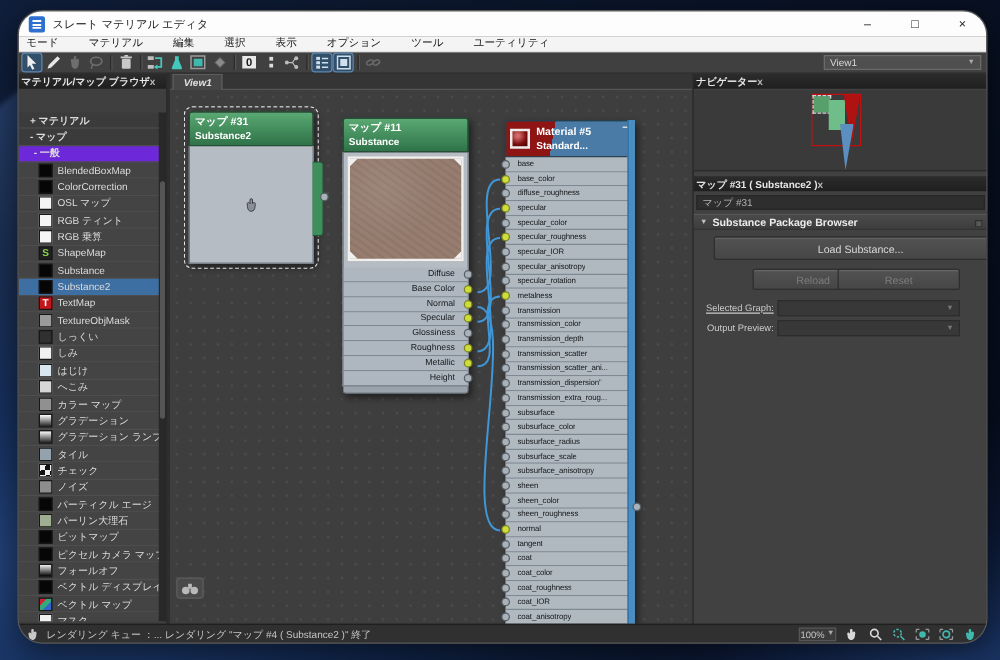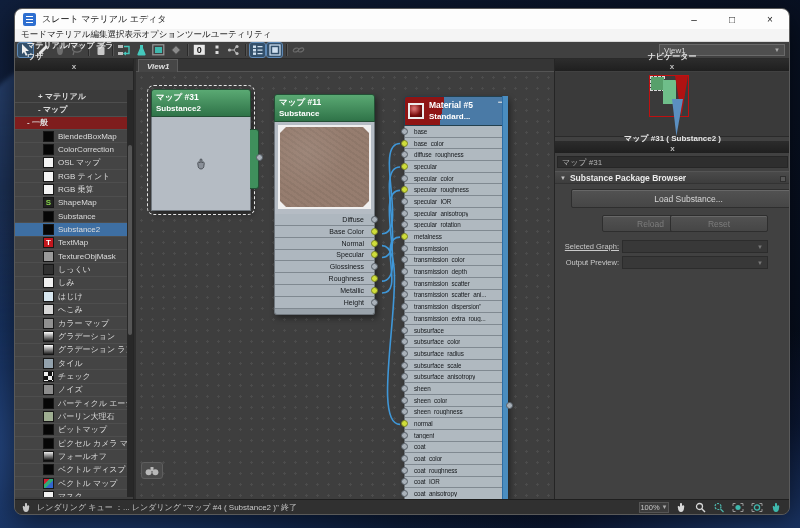--- a/index.html
+++ b/index.html
@@ -8,68 +8,68 @@
   .wallpaper { position:absolute; inset:0;
     background:
       radial-gradient(90% 70% at 8% 85%, #274a86 0%, rgba(25,60,120,.55) 35%, rgba(10,20,40,0) 70%),
       radial-gradient(60% 50% at 95% 100%, #1d3a6e 0%, rgba(20,40,90,.4) 40%, rgba(8,16,34,0) 75%),
       linear-gradient(115deg, #101f3c 0%, #0a1428 55%, #060d1c 100%); }
   .bloom { position:absolute; width:260px; height:420px; left:-80px; top:60px;
     background:linear-gradient(160deg, rgba(90,140,220,.35), rgba(30,60,120,0) 70%);
     transform:rotate(18deg); border-radius:40% 60% 50% 50%; filter:blur(2px); }
 
   .window { position:absolute; left:14px; top:8px; width:776px; height:507px;
-    background:#3c3c3c; border-radius:8px; box-shadow:0 8px 30px rgba(0,0,0,.6);
+    background:#3c3c3c; border-radius:20px; box-shadow:0 8px 30px rgba(0,0,0,.6);
     border:1px solid #5a5a5a; overflow:hidden; }
 
   
   .titlebar { position:absolute; left:0; top:0; right:0; height:20px; background:#fdfdfd;
     display:flex; align-items:center; padding-left:8px; }
   .app-icon { width:13px; height:13px; border-radius:2px; background:#2e6fd0; position:relative; margin-right:6px; }
   .app-icon::after { content:""; position:absolute; left:3px; top:3px; right:3px; bottom:3px;
     background:linear-gradient(#fff 0 1.5px, transparent 1.5px 3px, #fff 3px 4.5px, transparent 4.5px 6px, #fff 6px 7px); }
   .title-text { font-size:9px; color:#1b1b1b; }
   .win-controls { position:absolute; right:0; top:0; height:20px; display:flex; }
   .wc { width:38px; height:20px; display:flex; align-items:center; justify-content:center;
     font-size:10px; color:#222; }
 
   
   .menubar { position:absolute; left:0; top:20px; right:0; height:13px; background:#f4f4f4;
-    display:flex; align-items:center; padding-left:6px; gap:0; border-bottom:1px solid #d8d8d8; }
+    display:flex; align-items:center; padding-left:6px; gap:24px; border-bottom:1px solid #d8d8d8; }
   .menu-item { font-size:8.5px; color:#141414; white-space:nowrap; }
 
   
   .toolbar { position:absolute; left:0; top:33px; right:0; height:17px; background:#404040;
     border-bottom:1px solid #2a2a2a; display:flex; align-items:center; padding-left:3px; gap:2px; }
   .tbi { width:15px; height:14px; display:flex; align-items:center; justify-content:center; border-radius:2px; }
   .tbi.active { background:#33506b; outline:1px solid #5d88b5; }
   .tbi svg { display:block; }
   .sep { width:1px; height:12px; background:#2a2a2a; margin:0 2px; box-shadow:1px 0 0 #555; }
   .view-select { position:absolute; right:4px; top:2px; width:126px; height:12px; background:#4f4f4f;
     border:1px solid #6a6a6a; display:flex; align-items:center; font-size:8px; color:#d8d8d8;
     padding:0 4px; justify-content:space-between; }
   .dd-arrow { font-size:6px; color:#aaa; }
 
   
   .main { position:absolute; left:0; top:50px; right:0; bottom:15px; background:#2e2e2e; }
 
   
   .browser { position:absolute; left:0; top:0; width:119px; bottom:0; background:#3f3f3f; border-right:1px solid #252525; }
   .panel-hd { height:12px; background:linear-gradient(#2c2c2c,#1f1f1f); display:flex; align-items:center;
-    padding:0 12px; color:#e6e6e6; font-size:8px; font-weight:bold; justify-content:flex-end;flex-direction:column; }
+    padding:0 2px; color:#e6e6e6; font-size:8px; font-weight:bold; justify-content:flex-start; }
   .panel-x { color:#bdbdbd; font-size:8px; }
   .search-row { height:15px; display:flex; align-items:center; padding:2px 3px; gap:3px; background:#3a3a3a; }
   .search-caret { color:#c9c9c9; font-size:6px; }
   .search-field { flex:1; height:11px; background:#2a2a2a; border:1px solid #222; color:#9d9d9d;
     font-size:7.5px; display:flex; align-items:center; padding:0 3px; white-space:nowrap; overflow:hidden; }
   .blist { position:absolute; left:0; top:31px; width:113px; bottom:2px; overflow:hidden; }
   .brow { height:13.35px; display:flex; align-items:center; background:#444444;
-    border-bottom:1px solid #4e4e4e; padding-left:28px; white-space:nowrap; overflow:hidden; }
-  .brow.t-group { padding-left:23px; background:#3b3b3b; font-weight:bold; }
-  .brow.t-sub { padding-left:12px; background:#7f1d1d; font-weight:bold; }
+    border-bottom:1px solid #4e4e4e; padding-left:16px; white-space:nowrap; overflow:hidden; }
+  .brow.t-group { padding-left:9px; background:#3b3b3b; font-weight:bold; }
+  .brow.t-sub { padding-left:12px; background:#6d28d9; font-weight:bold; }
   .brow.selected { background:#3e6fa3; }
   .swatch { width:11px; height:11px; border:1px solid #161616; margin-right:4px; flex:0 0 auto;
     font-size:8px; font-weight:bold; display:flex; align-items:center; justify-content:center; line-height:1; }
   .blabel { font-size:8px; color:#dcdcdc; }
   .sw-checker { background-image:linear-gradient(45deg,#111 25%,transparent 25%,transparent 75%,#111 75%),
     linear-gradient(45deg,#111 25%,#eee 25%,#eee 75%,#111 75%); background-size:8px 8px; background-position:0 0,4px 4px; background-color:#eee; }
   .sw-gradient { background:linear-gradient(180deg,#fff,#222); }
   .sw-falloff { background:linear-gradient(180deg,#eee,#000); }
   .sw-textmap { background:#c3161c; color:#fff; }
   .sw-shapemap { background:#202020; color:#86d24a; }

